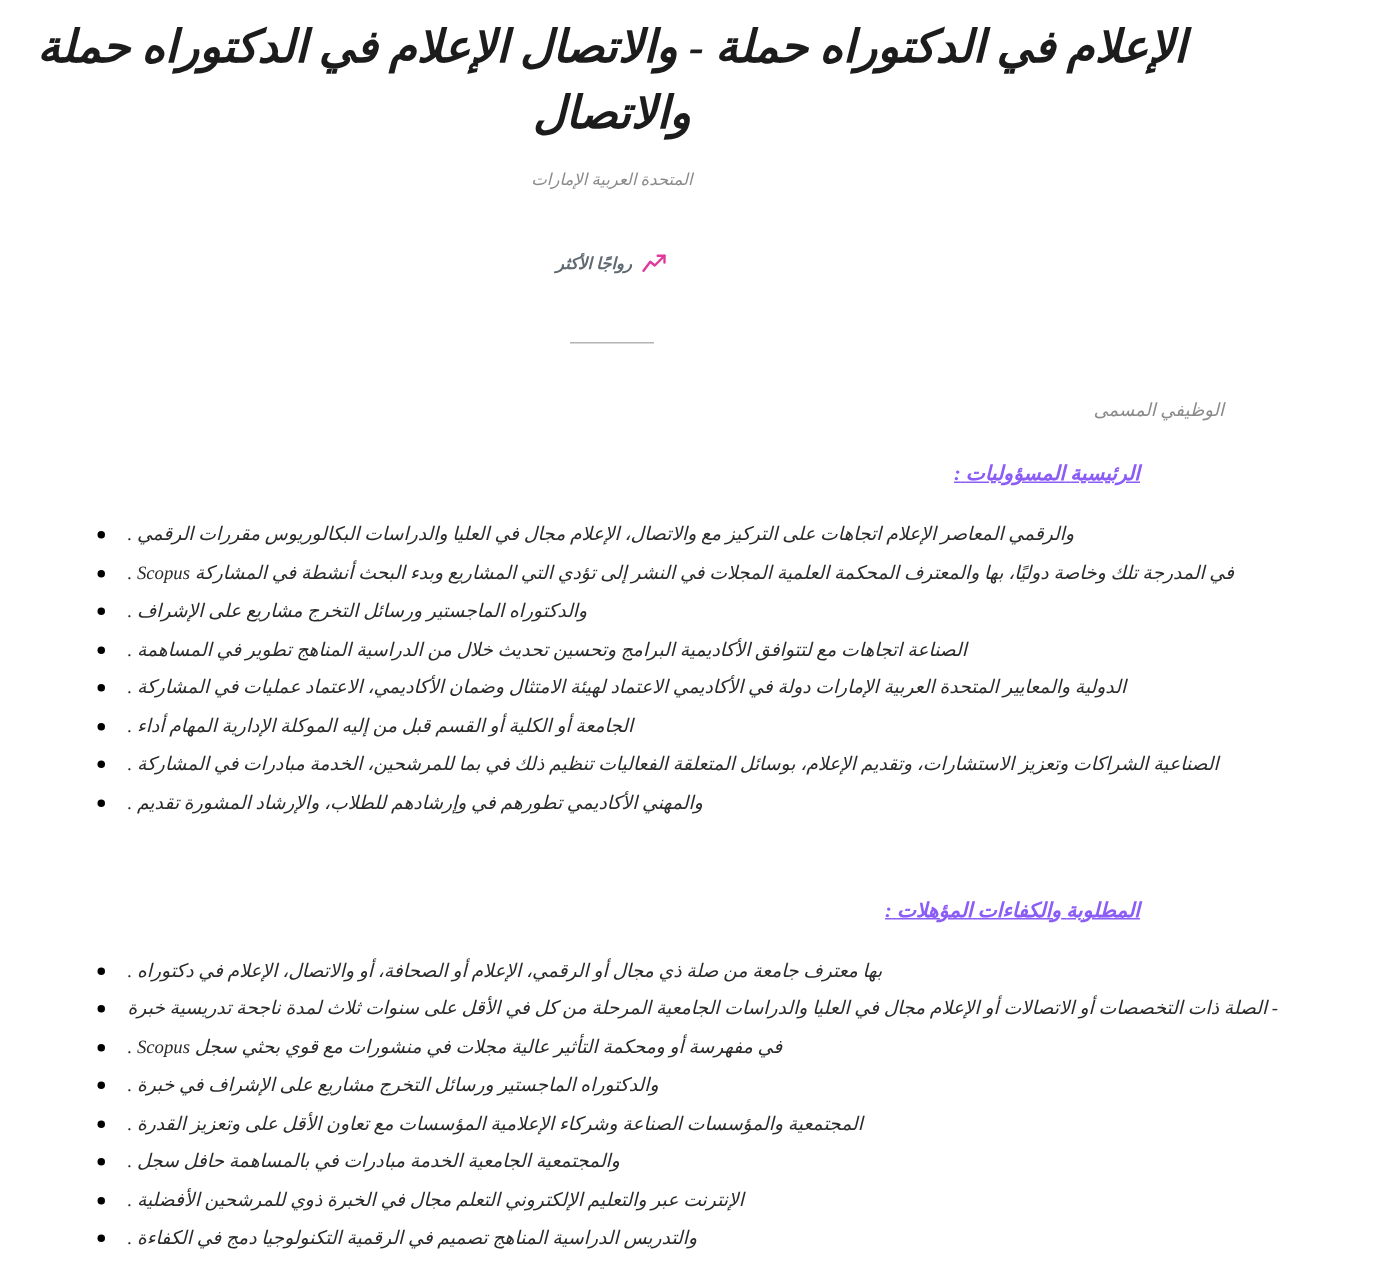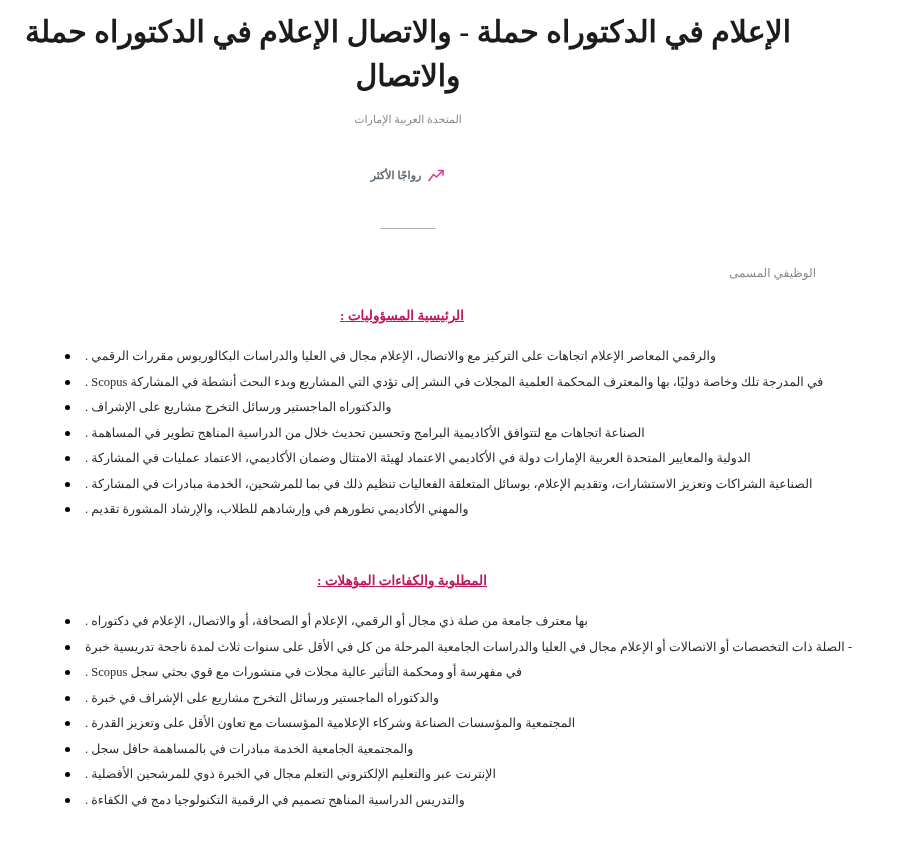--- a/index.html
+++ b/index.html
@@ -2,21 +2,21 @@
 <html><head>
 <meta charset="utf-8">
 <style>
   html, body { margin: 0; padding: 0; background: #ffffff; }
   body {
     width: 919px; height: 848px;
     font-family: "Liberation Serif", "DejaVu Serif", serif;
     color: #2b2b2b;
     overflow: hidden;
   }
-  .page { width: 816px; }
+  .page { width: 816px; font-style: italic; }
 
   
   .page-title {
     direction: ltr;
     text-align: center;
     font-size: 30px;
     font-weight: 700;
     color: #1c1c1c;
     line-height: 1.45;
     max-width: 800px;
@@ -58,26 +58,26 @@
     color: #8a8a8a;
     margin-top: 37px;
   }
 
   
   .sections { margin: 26px 40px 0 28px; }
   .section { margin-top: 0; }
   .section + .section { margin-top: 56px; }
   .section-heading {
     direction: ltr;
-    text-align: center;
+    text-align: right;
     font-size: 13.5px;
     font-weight: 700;
-    color: #be185d;
+    color: #8b5cf6;
     text-decoration: underline;
-    margin: 0;
+    margin: 16px;
   }
   ul.items {
     list-style: none;
     margin: 26px 0 0 0;
     padding: 0;
     direction: ltr;
     text-align: left;
   }
   ul.items li {
     position: relative;
@@ -125,20 +125,21 @@
 
   <div class="sections">
   <div class="section">
     <h2 class="section-heading"><bdi>:</bdi> <bdi>المسؤوليات</bdi> <bdi>الرئيسية</bdi></h2>
     <ul class="items">
           <li><bdi>.</bdi> <bdi>الرقمي</bdi> <bdi>مقررات</bdi> <bdi>البكالوريوس</bdi> <bdi>والدراسات</bdi> <bdi>العليا</bdi> <bdi>في</bdi> <bdi>مجال</bdi> <bdi>الإعلام</bdi> <bdi>والاتصال،</bdi> <bdi>مع</bdi> <bdi>التركيز</bdi> <bdi>على</bdi> <bdi>اتجاهات</bdi> <bdi>الإعلام</bdi> <bdi>المعاصر</bdi> <bdi>والرقمي</bdi></li>
           <li><bdi>.</bdi> <bdi>Scopus</bdi> <bdi>المشاركة</bdi> <bdi>في</bdi> <bdi>أنشطة</bdi> <bdi>البحث</bdi> <bdi>وبدء</bdi> <bdi>المشاريع</bdi> <bdi>التي</bdi> <bdi>تؤدي</bdi> <bdi>إلى</bdi> <bdi>النشر</bdi> <bdi>في</bdi> <bdi>المجلات</bdi> <bdi>العلمية</bdi> <bdi>المحكمة</bdi> <bdi>والمعترف</bdi> <bdi>بها</bdi> <bdi>دوليًا،</bdi> <bdi>وخاصة</bdi> <bdi>تلك</bdi> <bdi>المدرجة</bdi> <bdi>في</bdi></li>
           <li><bdi>.</bdi> <bdi>الإشراف</bdi> <bdi>على</bdi> <bdi>مشاريع</bdi> <bdi>التخرج</bdi> <bdi>ورسائل</bdi> <bdi>الماجستير</bdi> <bdi>والدكتوراه</bdi></li>
           <li><bdi>.</bdi> <bdi>المساهمة</bdi> <bdi>في</bdi> <bdi>تطوير</bdi> <bdi>المناهج</bdi> <bdi>الدراسية</bdi> <bdi>من</bdi> <bdi>خلال</bdi> <bdi>تحديث</bdi> <bdi>وتحسين</bdi> <bdi>البرامج</bdi> <bdi>الأكاديمية</bdi> <bdi>لتتوافق</bdi> <bdi>مع</bdi> <bdi>اتجاهات</bdi> <bdi>الصناعة</bdi></li>
           <li><bdi>.</bdi> <bdi>المشاركة</bdi> <bdi>في</bdi> <bdi>عمليات</bdi> <bdi>الاعتماد</bdi> <bdi>الأكاديمي،</bdi> <bdi>وضمان</bdi> <bdi>الامتثال</bdi> <bdi>لهيئة</bdi> <bdi>الاعتماد</bdi> <bdi>الأكاديمي</bdi> <bdi>في</bdi> <bdi>دولة</bdi> <bdi>الإمارات</bdi> <bdi>العربية</bdi> <bdi>المتحدة</bdi> <bdi>والمعايير</bdi> <bdi>الدولية</bdi></li>
+          <li><bdi>.</bdi> <bdi>أداء</bdi> <bdi>المهام</bdi> <bdi>الإدارية</bdi> <bdi>الموكلة</bdi> <bdi>إليه</bdi> <bdi>من</bdi> <bdi>قبل</bdi> <bdi>القسم</bdi> <bdi>أو</bdi> <bdi>الكلية</bdi> <bdi>أو</bdi> <bdi>الجامعة</bdi></li>
           <li><bdi>.</bdi> <bdi>المشاركة</bdi> <bdi>في</bdi> <bdi>مبادرات</bdi> <bdi>الخدمة</bdi> <bdi>للمرشحين،</bdi> <bdi>بما</bdi> <bdi>في</bdi> <bdi>ذلك</bdi> <bdi>تنظيم</bdi> <bdi>الفعاليات</bdi> <bdi>المتعلقة</bdi> <bdi>بوسائل</bdi> <bdi>الإعلام،</bdi> <bdi>وتقديم</bdi> <bdi>الاستشارات،</bdi> <bdi>وتعزيز</bdi> <bdi>الشراكات</bdi> <bdi>الصناعية</bdi></li>
           <li><bdi>.</bdi> <bdi>تقديم</bdi> <bdi>المشورة</bdi> <bdi>والإرشاد</bdi> <bdi>للطلاب،</bdi> <bdi>وإرشادهم</bdi> <bdi>في</bdi> <bdi>تطورهم</bdi> <bdi>الأكاديمي</bdi> <bdi>والمهني</bdi></li>
         </ul>
   </div>
 
   <div class="section">
     <h2 class="section-heading"><bdi>:</bdi> <bdi>المؤهلات</bdi> <bdi>والكفاءات</bdi> <bdi>المطلوبة</bdi></h2>
     <ul class="items">
           <li><bdi>.</bdi> <bdi>دكتوراه</bdi> <bdi>في</bdi> <bdi>الإعلام</bdi> <bdi>والاتصال،</bdi> <bdi>أو</bdi> <bdi>الصحافة،</bdi> <bdi>أو</bdi> <bdi>الإعلام</bdi> <bdi>الرقمي،</bdi> <bdi>أو</bdi> <bdi>مجال</bdi> <bdi>ذي</bdi> <bdi>صلة</bdi> <bdi>من</bdi> <bdi>جامعة</bdi> <bdi>معترف</bdi> <bdi>بها</bdi></li>
           <li><bdi>خبرة</bdi> <bdi>تدريسية</bdi> <bdi>ناجحة</bdi> <bdi>لمدة</bdi> <bdi>ثلاث</bdi> <bdi>سنوات</bdi> <bdi>على</bdi> <bdi>الأقل</bdi> <bdi>في</bdi> <bdi>كل</bdi> <bdi>من</bdi> <bdi>المرحلة</bdi> <bdi>الجامعية</bdi> <bdi>والدراسات</bdi> <bdi>العليا</bdi> <bdi>في</bdi> <bdi>مجال</bdi> <bdi>الإعلام</bdi> <bdi>أو</bdi> <bdi>الاتصالات</bdi> <bdi>أو</bdi> <bdi>التخصصات</bdi> <bdi>ذات</bdi> <bdi>الصلة</bdi> <bdi>-</bdi></li>

